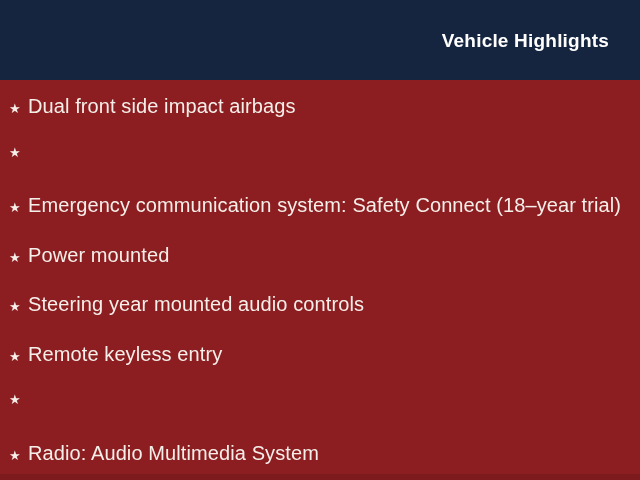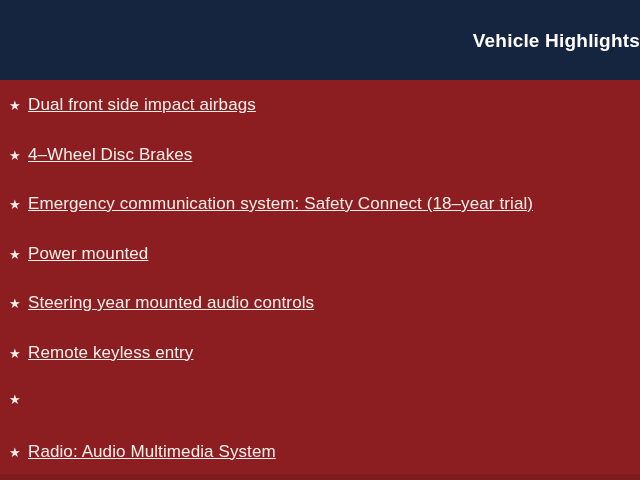--- a/index.html
+++ b/index.html
@@ -25,20 +25,21 @@
     position: absolute;
     left: 0;
     top: 0;
     width: 640px;
     height: 80px;
     background: #15243f;
     display: flex;
     align-items: center;
     justify-content: flex-end;
     box-sizing: border-box;
+    padding-right: 31px;
   }
   #header-title {
     color: #ffffff;
     font-size: 19px;
     font-weight: bold;
     letter-spacing: 0.2px;
     line-height: 1;
     white-space: nowrap;
   }
   
@@ -62,25 +63,24 @@
   .bullet-star {
     color: #f6efe9;
     font-size: 13px;
     line-height: 1;
     width: 19px;
     flex: 0 0 19px;
     text-align: left;
   }
   .bullet-text {
     color: #f6efe9;
-    font-size: 17px;
+    font-size: 20px;
     line-height: 1;
     white-space: nowrap;
     letter-spacing: 0.1px;
-    text-decoration: underline;
   }
   
   #footer-band {
     position: absolute;
     left: 0;
     bottom: 0;
     width: 640px;
     height: 6px;
     background: #7d1a1e;
   }
@@ -96,21 +96,20 @@
 
   <div id="body-area">
 
     <div class="bullet-row">
       <span class="bullet-star">★</span>
       <span class="bullet-text">Dual front side impact airbags</span>
     </div>
 
     <div class="bullet-row">
       <span class="bullet-star">★</span>
-      <span class="bullet-text">4–Wheel Disc Brakes</span>
     </div>
 
     <div class="bullet-row">
       <span class="bullet-star">★</span>
       <span class="bullet-text">Emergency communication system: Safety Connect (18–year trial)</span>
     </div>
 
     <div class="bullet-row">
       <span class="bullet-star">★</span>
       <span class="bullet-text">Power mounted</span>

